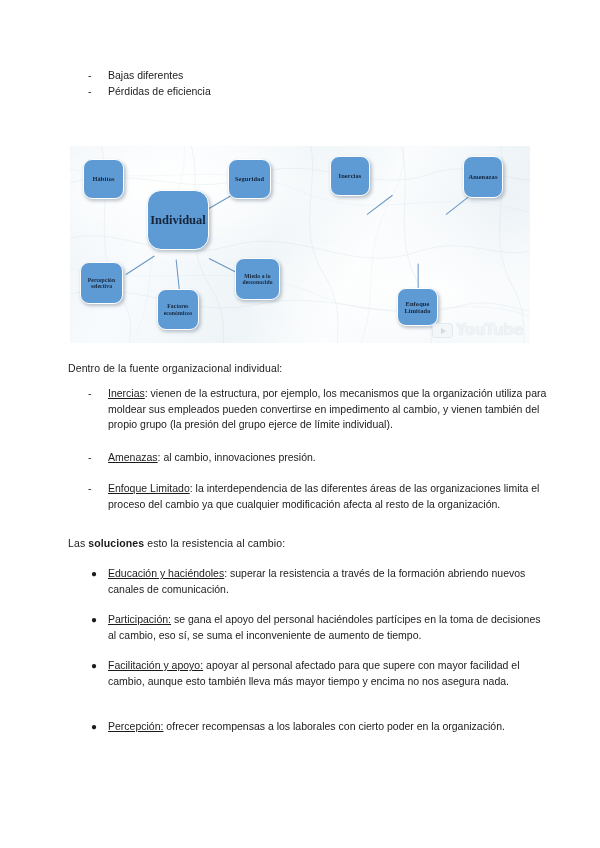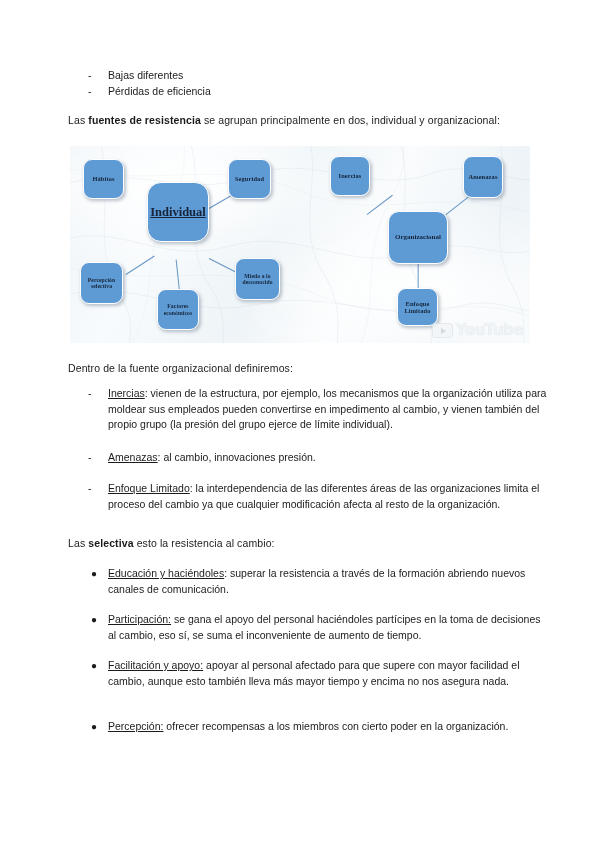--- a/index.html
+++ b/index.html
@@ -186,23 +186,20 @@
     <li class="dash-item">
       <span class="marker">-</span>
       <span>Bajas diferentes</span>
     </li>
     <li class="dash-item">
       <span class="marker">-</span>
       <span>Pérdidas de eficiencia</span>
     </li>
   </ul>
 
-  <div class="para" style="left:68px; top:113px; width:460px;">
-    <span>Las </span><b>fuentes de resistencia</b><span> se agrupan principalmente en dos, individual y organizacional:</span>
-  </div>
 
   <div class="figure">
 
     <svg class="veins" viewBox="0 0 460 197" preserveAspectRatio="none">
       <g fill="none" stroke="#b9cfdd" stroke-width="0.7" opacity="0.55">
         <path d="M-10,40 C60,15 120,55 180,30 C240,5 300,50 360,28 C410,10 450,45 470,30"></path>
         <path d="M-10,95 C50,75 90,120 160,100 C230,80 280,130 350,105 C400,88 440,120 470,100"></path>
         <path d="M-10,150 C70,130 110,175 190,158 C260,143 320,180 390,160 C430,149 455,172 470,162"></path>
         <path d="M30,-5 C45,50 20,100 50,150 C70,182 55,195 60,205"></path>
         <path d="M120,-5 C135,45 110,95 140,140 C160,172 150,192 155,205"></path>
@@ -223,21 +220,21 @@
       <div class="edge" style="left:86px; top:64px; width:34px; transform:rotate(-35deg);"></div>
       <div class="edge" style="left:139px; top:62px; width:33px; transform:rotate(-30deg);"></div>
       <div class="edge" style="left:56px; top:128px; width:34px; transform:rotate(-33deg);"></div>
       <div class="edge" style="left:106px; top:113px; width:32px; transform:rotate(84deg);"></div>
       <div class="edge" style="left:139px; top:112px; width:37px; transform:rotate(27deg);"></div>
 
       <div class="edge" style="left:297px; top:68px; width:32px; transform:rotate(-37deg);"></div>
       <div class="edge" style="left:376px; top:68px; width:36px; transform:rotate(-38deg);"></div>
       <div class="edge" style="left:348px; top:117px; width:29px; transform:rotate(90deg);"></div>
 
-      <div class="node hub" style="left:77px; top:36px; width:62px; height:60px;text-decoration:underline;">
+      <div class="node hub" style="left:77px; top:44px; width:62px; height:60px;">
         <span>Individual</span>
       </div>
 
       <div class="node leaf bigger" style="left:13px; top:13px; width:41px; height:40px;">
         <span>Hábitos</span>
       </div>
 
       <div class="node leaf bigger" style="left:158px; top:13px; width:43px; height:40px;">
         <span>Seguridad</span>
       </div>
@@ -247,23 +244,20 @@
       </div>
 
       <div class="node leaf" style="left:87px; top:143px; width:42px; height:41px;">
         <span>Factores económicos</span>
       </div>
 
       <div class="node leaf" style="left:165px; top:112px; width:45px; height:42px;">
         <span>Miedo a lo desconocido</span>
       </div>
 
-      <div class="node hub" style="left:318px; top:65px; width:60px; height:53px; font-size:7px; border-radius:11px;">
-        <span>Organizacional</span>
-      </div>
 
       <div class="node leaf bigger" style="left:260px; top:10px; width:40px; height:40px;">
         <span>Inercias</span>
       </div>
 
       <div class="node leaf bigger" style="left:393px; top:10px; width:40px; height:42px;">
         <span>Amenazas</span>
       </div>
 
       <div class="node leaf bigger" style="left:327px; top:142px; width:41px; height:38px;">
@@ -271,54 +265,54 @@
       </div>
 
       <div class="yt">
         <span class="yt-play"></span>
         <span class="yt-word">YouTube</span>
       </div>
 
     </div>
   </div>
 
-  <div class="para" style="left:68px; top:361px; width:460px;">Dentro de la fuente organizacional definiremos:</div>
+  <div class="para" style="left:68px; top:361px; width:460px;">Dentro de la fuente organizacional individual:</div>
 
   <div class="dash-item" style="position:absolute; left:88px; top:386px; width:440px;">
     <span class="marker">-</span>
     <span class="u">Inercias</span><span>: vienen de la estructura, por ejemplo, los mecanismos que la organización utiliza para moldear  sus empleados pueden convertirse en impedimento al cambio, y vienen también del propio grupo  (la presión del grupo ejerce de límite individual).</span>
   </div>
 
   <div class="dash-item" style="position:absolute; left:88px; top:450px; width:440px;">
     <span class="marker">-</span>
     <span class="u">Amenazas</span><span>: al cambio, innovaciones presión.</span>
   </div>
 
   <div class="dash-item" style="position:absolute; left:88px; top:481px; width:440px;">
     <span class="marker">-</span>
     <span class="u">Enfoque Limitado</span><span>: la interdependencia de las diferentes áreas de las organizaciones limita el proceso del cambio ya que cualquier modificación afecta al resto de la organización.</span>
   </div>
 
   <div class="para" style="left:68px; top:536px; width:460px;">
-    <span>Las </span><b>selectiva</b><span> esto la resistencia al cambio:</span>
+    <span>Las </span><b>soluciones</b><span> esto la resistencia al cambio:</span>
   </div>
 
   <div class="bullet-item" style="position:absolute; left:91px; top:566px; width:435px;">
     <span class="marker">●</span>
     <span class="u">Educación y haciéndoles</span><span>: superar la resistencia a través de la formación abriendo nuevos canales de comunicación.</span>
   </div>
 
   <div class="bullet-item" style="position:absolute; left:91px; top:612px; width:435px;">
     <span class="marker">●</span>
     <span class="u">Participación:</span><span> se gana el apoyo del personal haciéndoles partícipes en la toma de decisiones al cambio, eso sí, se suma el inconveniente de aumento de tiempo.</span>
   </div>
 
   <div class="bullet-item" style="position:absolute; left:91px; top:658px; width:435px;">
     <span class="marker">●</span>
     <span class="u">Facilitación y apoyo:</span><span> apoyar al personal afectado para que supere con mayor facilidad el cambio, aunque esto también lleva más mayor tiempo y encima no nos asegura nada.</span>
   </div>
 
   <div class="bullet-item" style="position:absolute; left:91px; top:719px; width:435px;">
     <span class="marker">●</span>
-    <span class="u">Percepción:</span><span> ofrecer recompensas a los miembros con cierto poder en la organización.</span>
+    <span class="u">Percepción:</span><span> ofrecer recompensas a los laborales con cierto poder en la organización.</span>
   </div>
 
 </div>
 
 </body></html>

